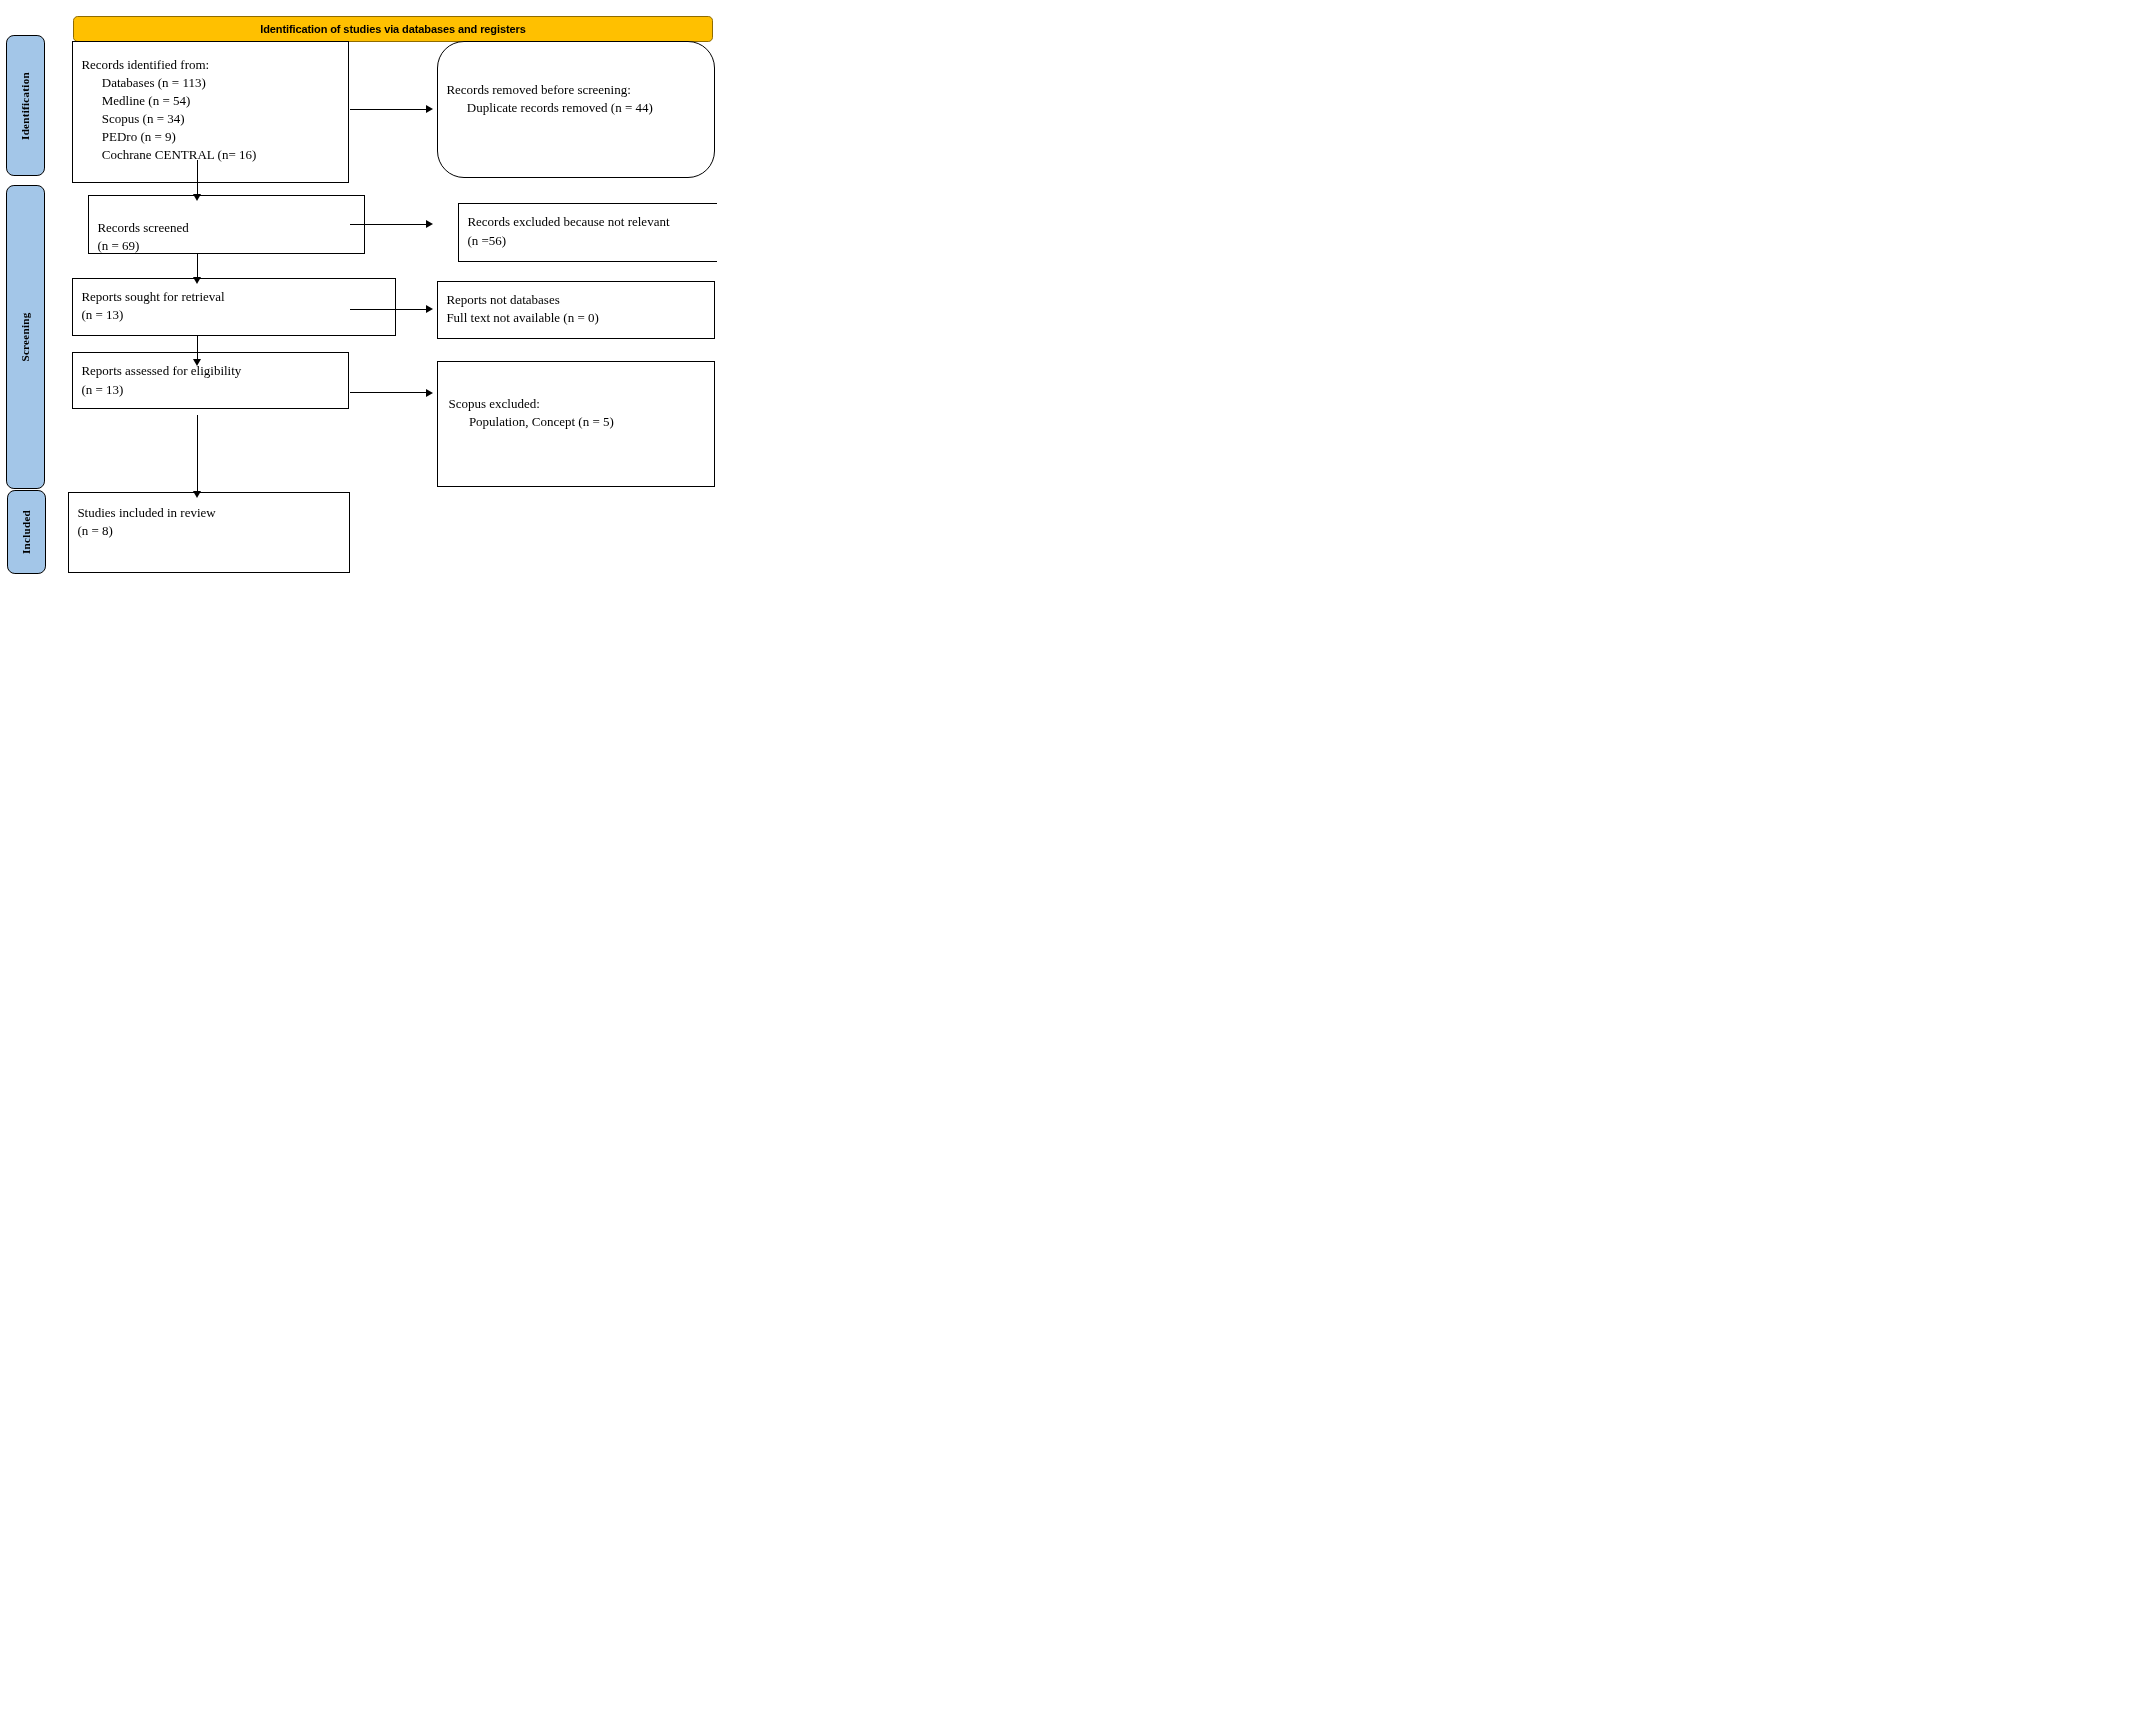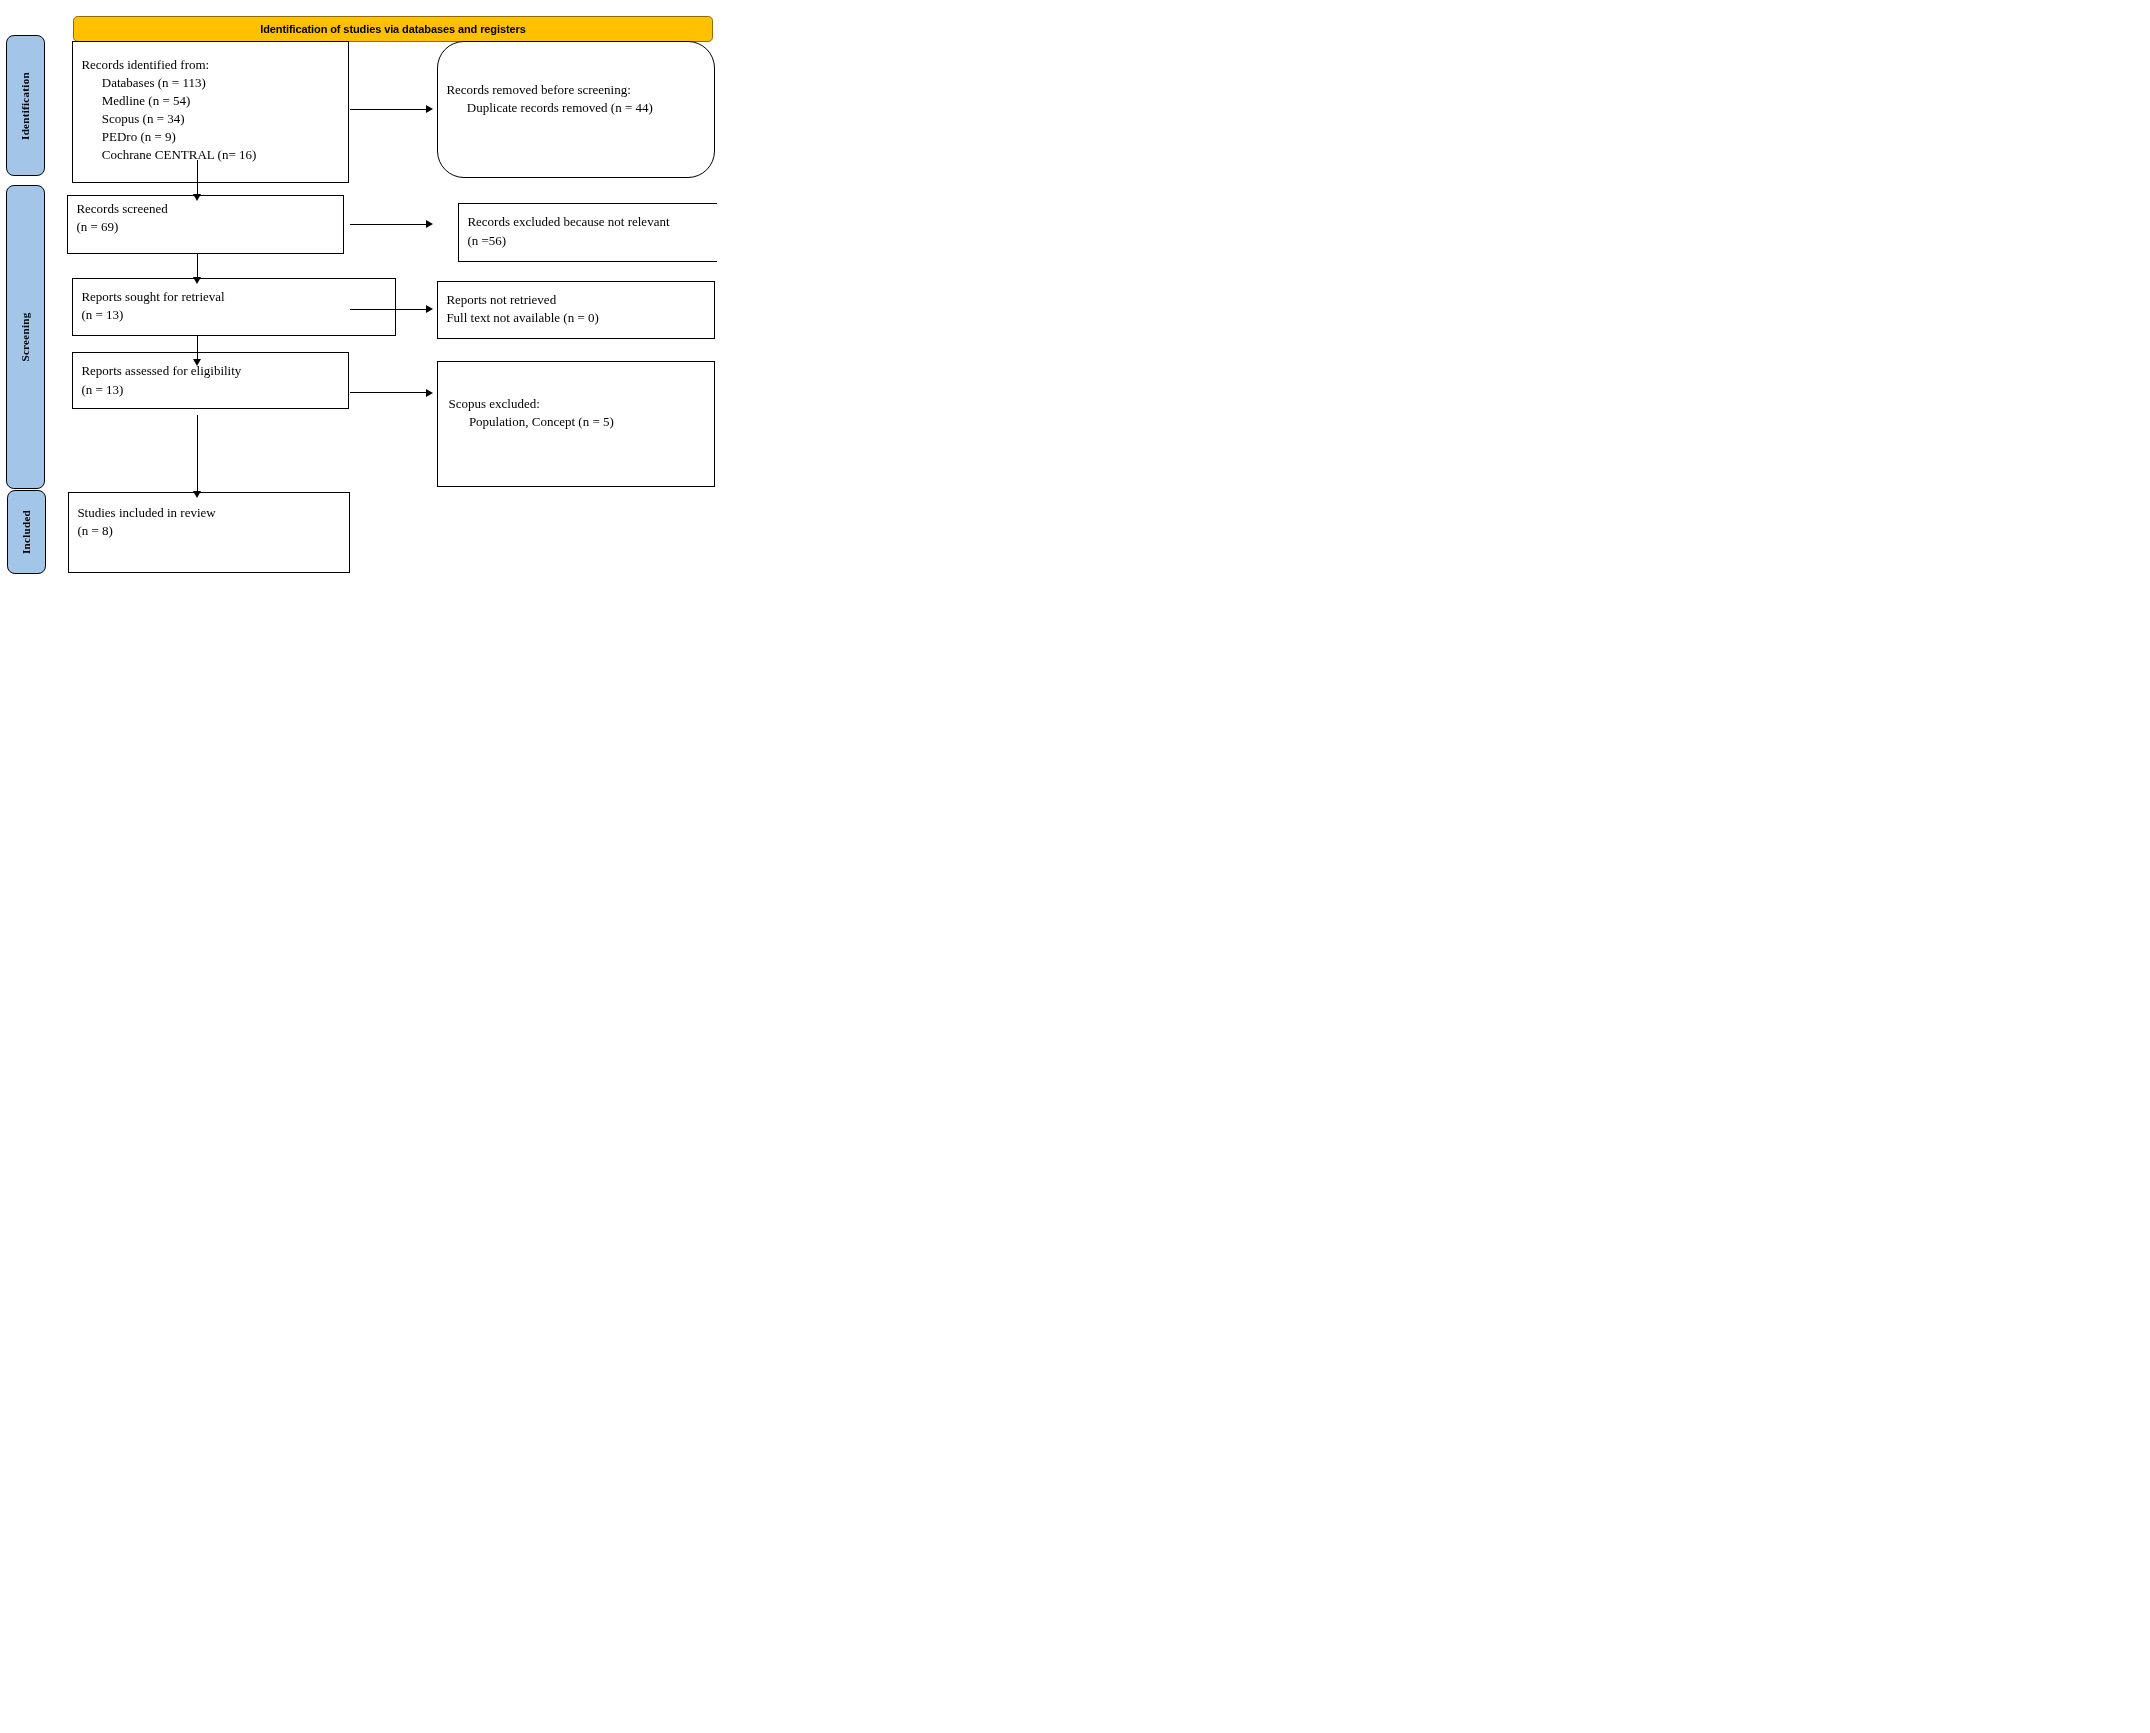--- a/index.html
+++ b/index.html
@@ -53,21 +53,21 @@
     border-left:4.2px solid transparent;border-right:4.2px solid transparent;
     border-top:7.3px solid var(--arrow-color,#000);
   }
   .head-right{
     position:absolute;width:0;height:0;
     border-top:4.2px solid transparent;border-bottom:4.2px solid transparent;
     border-left:7.3px solid var(--arrow-color,#000);
   }
   
   #b1{left:72px;top:41px;width:277px;height:142px;padding-top:14px;line-height:18px;}
-  #b2{left:67px;top:195px;width:277px;height:59px;padding-top:4px;line-height:18.4px;}
+  #b2{left:88px;top:195px;width:277px;height:59px;padding-top:23px;line-height:18.4px;}
   #b3{left:72px;top:278px;width:324px;height:58px;padding-top:9.4px;line-height:17.3px;}
   #b4{left:72px;top:352px;width:277px;height:57px;padding-top:9.4px;line-height:18.4px;}
   #b5{left:68px;top:492px;width:282px;height:81px;padding-top:10.5px;line-height:18px;}
   #r1{left:437px;top:41px;width:278px;height:137px;padding-top:39px;line-height:18.4px;border-radius:27px;}
   #r2{left:458px;top:195px;width:278px;height:59px;padding-top:9.4px;line-height:18.4px;margin-top:8px;}
   #r3{left:437px;top:281px;width:278px;height:58px;padding-top:9.4px;line-height:17.3px;}
   #r4{left:437px;top:361px;width:278px;height:126px;padding-top:33px;padding-left:10.5px;line-height:18.4px;}
   #s1{left:5.8px;top:35px;width:39px;height:141px;}
   #s2{left:5.8px;top:185px;width:39px;height:304px;}
   #s3{left:6.8px;top:490px;width:39px;height:84px;}
@@ -114,21 +114,21 @@
     <div class="ln">Records excluded because not relevant</div>
     <div class="ln">(n =56)</div>
   </div>
 
   <div class="box" id="b3">
     <div class="ln">Reports sought for retrieval</div>
     <div class="ln">(n = 13)</div>
   </div>
 
   <div class="box" id="r3">
-    <div class="ln">Reports not retrieved</div>
+    <div class="ln">Reports not databases</div>
     <div class="ln">Full text not available (n = 0)</div>
   </div>
 
   <div class="box" id="b4">
     <div class="ln">Reports assessed for eligibility</div>
     <div class="ln">(n = 13)</div>
   </div>
 
   <div class="box" id="r4">
     <div class="ln">Scopus excluded:</div>

